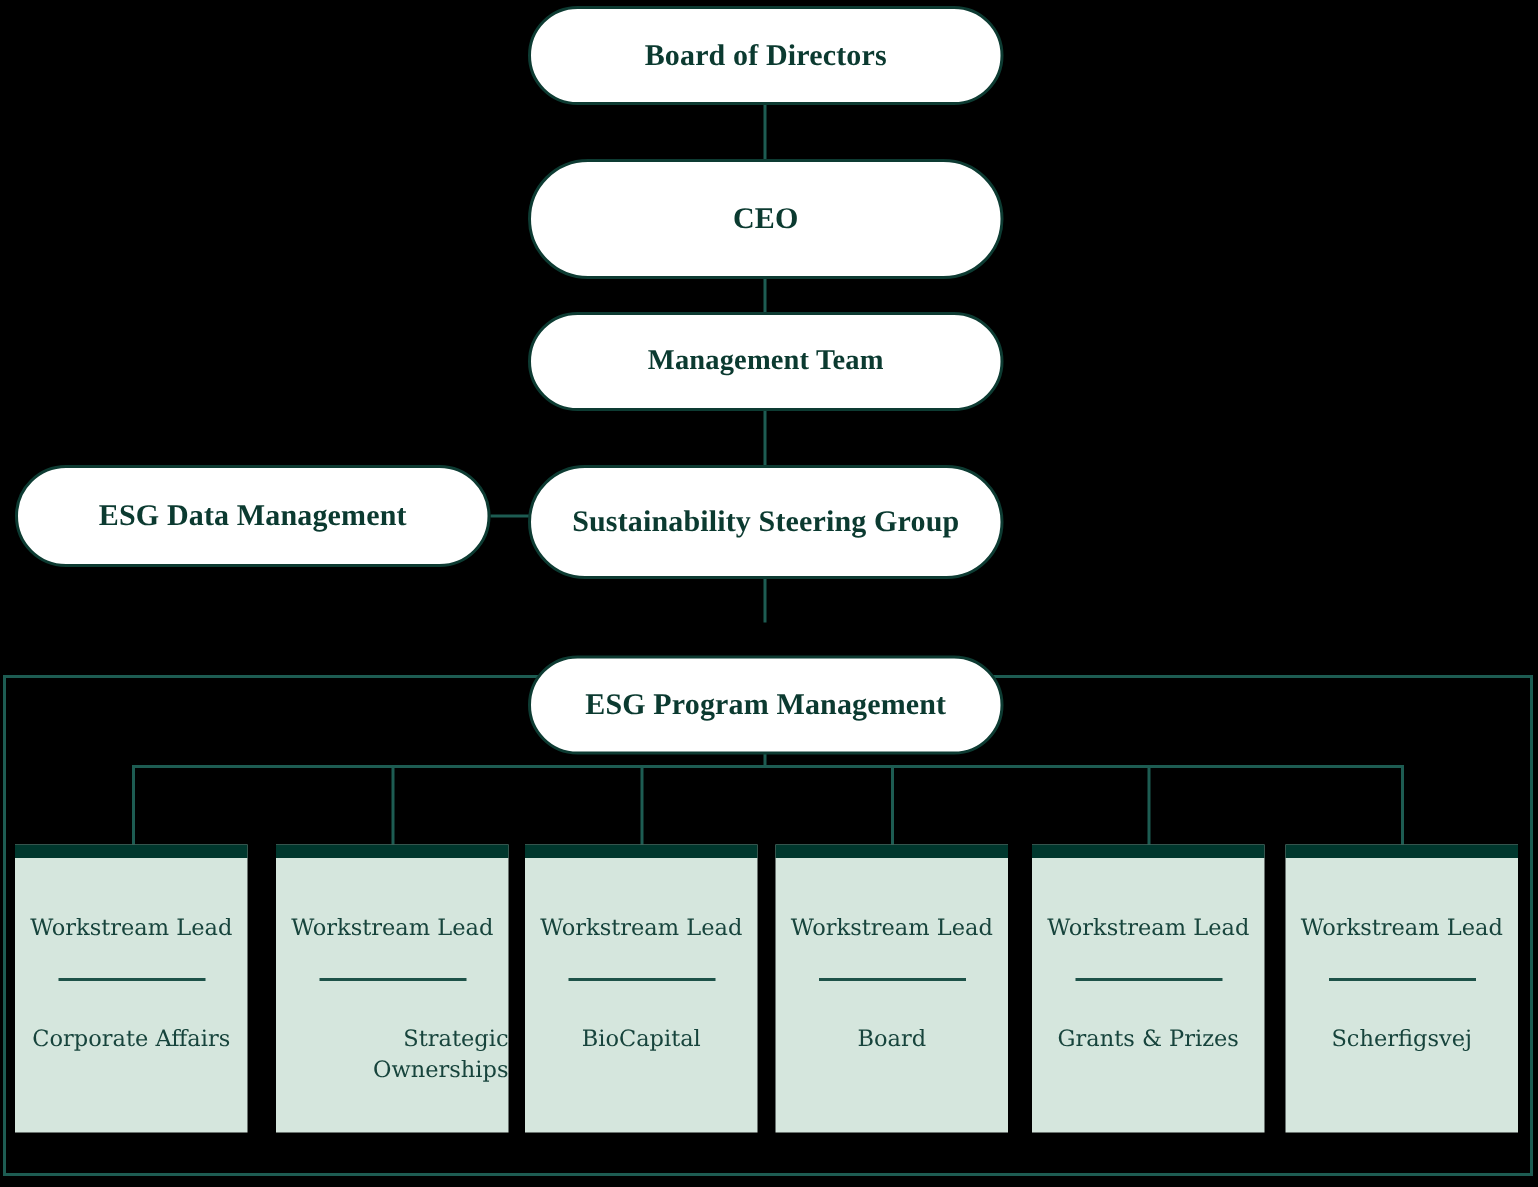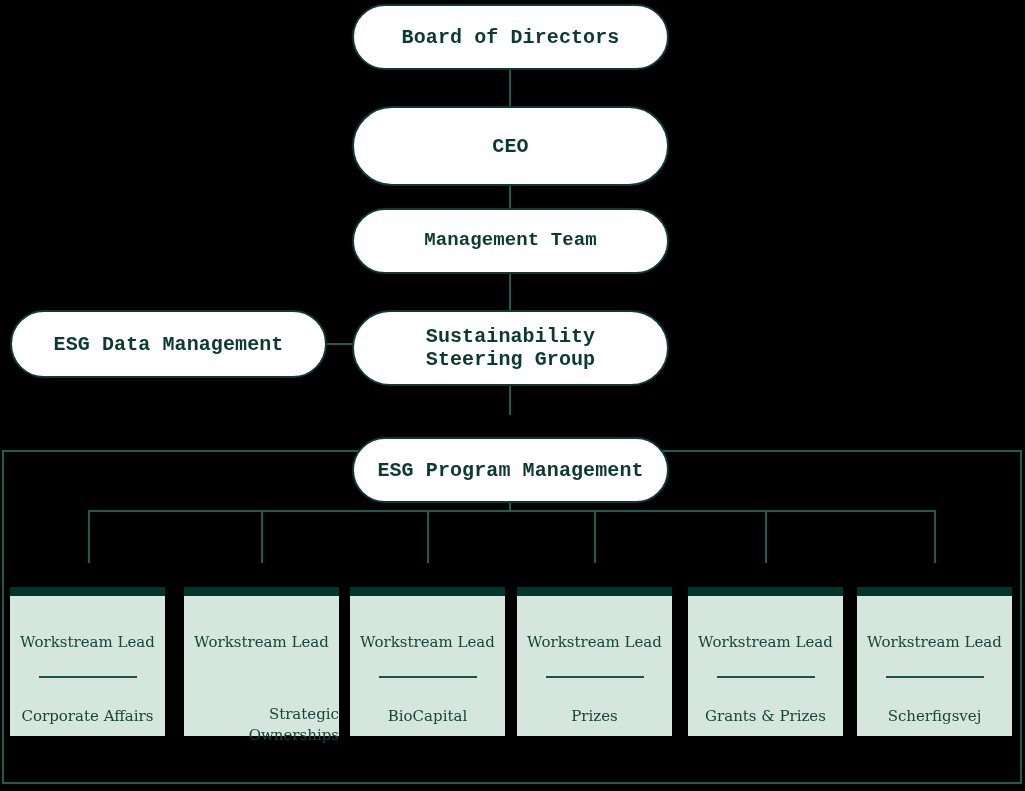--- a/index.html
+++ b/index.html
@@ -17,44 +17,44 @@
   .vline{width:2px;}
   .hline{height:2px;}
 
   
   .pill{
     position:absolute;
     background:#ffffff;
     border:2px solid #0d3b32;
     border-radius:60px;
     color:#0b3a30;
-    font-family:Liberation Mono, monospace;
+    font-family:Liberation Serif, serif;
     font-weight:700;
     display:flex;
     align-items:center;
     justify-content:center;
     text-align:center;
     box-sizing:border-box;
     line-height:1.15;
     letter-spacing:.1px;
     z-index:5;
   }
   .pill-l1{left:352px;top:4px;width:317px;height:66px;font-size:20px;}
   .pill-l2{left:352px;top:106px;width:317px;height:80px;font-size:20px;}
   .pill-l3{left:352px;top:208px;width:317px;height:66px;font-size:19px;}
   .pill-l4{left:352px;top:310px;width:317px;height:76px;font-size:20px;padding:0 22px;}
   .pill-side{left:10px;top:310px;width:317px;height:68px;font-size:20px;padding:0 18px;}
   .pill-l5{left:352px;top:437px;width:317px;height:66px;font-size:20px;}
 
   
   .card{
     position:absolute;
-    top:587px;
+    top:563px;
     width:155px;
-    height:149px;
+    height:192px;
     background:#d5e6dd;
     box-sizing:border-box;
     z-index:6;
     display:flex;
     flex-direction:column;
     align-items:center;
   }
   .card .topbar{
     width:100%;
     height:9px;
@@ -157,21 +157,21 @@
     <div class="topbar"></div>
     <div class="lead">Workstream Lead</div>
     <div class="divider"></div>
     <div class="unit">BioCapital</div>
   </div>
 
   <div class="card" style="left:517px;">
     <div class="topbar"></div>
     <div class="lead">Workstream Lead</div>
     <div class="divider"></div>
-    <div class="unit">Prizes</div>
+    <div class="unit">Board</div>
   </div>
 
   <div class="card" style="left:688px;">
     <div class="topbar"></div>
     <div class="lead">Workstream Lead</div>
     <div class="divider"></div>
     <div class="unit">Grants &amp; Prizes</div>
   </div>
 
   <div class="card" style="left:857px;">

